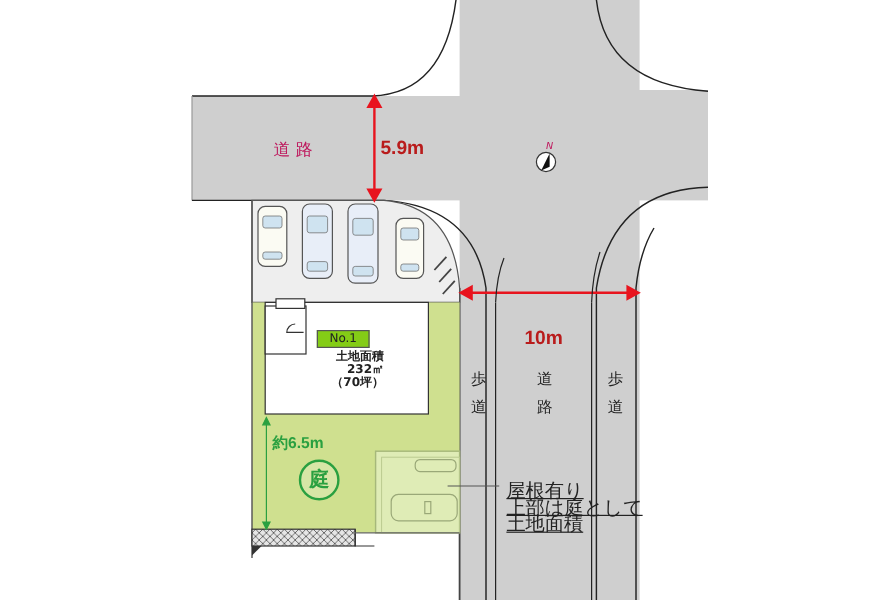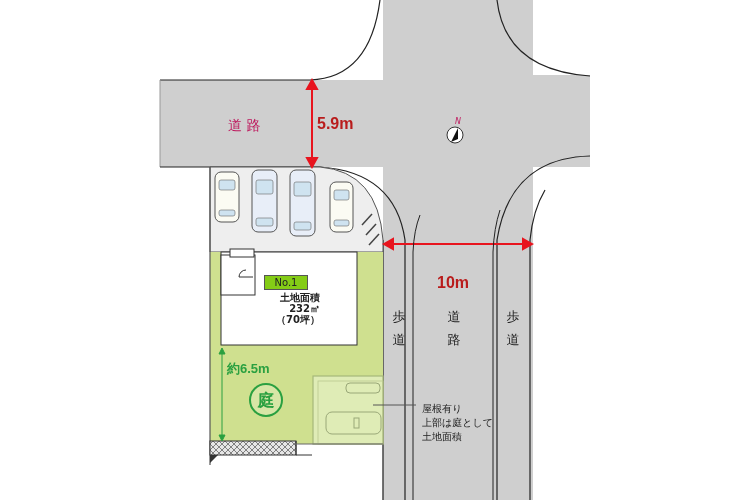--- a/index.html
+++ b/index.html
@@ -10,21 +10,21 @@
   .vlbl { position:absolute; color:#222; font-size:13px; width:16px; text-align:center; line-height:23px; }
   .red { color:#b91c1c; font-weight:bold; font-family:"Liberation Sans",sans-serif; }
   .green { color:#2aa040; font-weight:bold; font-family:"Liberation Sans",sans-serif; }
   .lot-title { position:absolute; left:264px; top:275px; width:42px; height:13px; border:1px solid #555;
                font-size:10px; text-align:center; line-height:13px; color:#222; background:#84cc16; }
   .lot-info { position:absolute; left:250px; top:292px; width:70px; text-align:right;
               font-size:10px; font-weight:bold; line-height:11px; color:#222; }
   .garden-badge { position:absolute; left:249px; top:383px; width:30px; height:30px; border:2px solid #2aa040;
                   border-radius:50%; color:#2aa040; font-weight:bold; font-size:17px; text-align:center;
                   line-height:30px; background:#d7e6a6; }
-  .note { position:absolute; left:422px; top:402px; font-size:10px; line-height:14px; color:#222; }
+  .note { position:absolute; left:422px; top:402px; font-size:16px; line-height:14px; color:#222;text-decoration:underline; }
 </style>
 </head>
 <body>
 
 <svg class="map" width="735" height="500" viewBox="0 0 735 500">
   <defs>
     <pattern id="hatch" width="6" height="6" patternUnits="userSpaceOnUse">
       <rect width="6" height="6" fill="#e6e6e6"></rect>
       <path d="M0 0 L6 6 M6 0 L0 6" stroke="#555" stroke-width="0.7"></path>
     </pattern>

